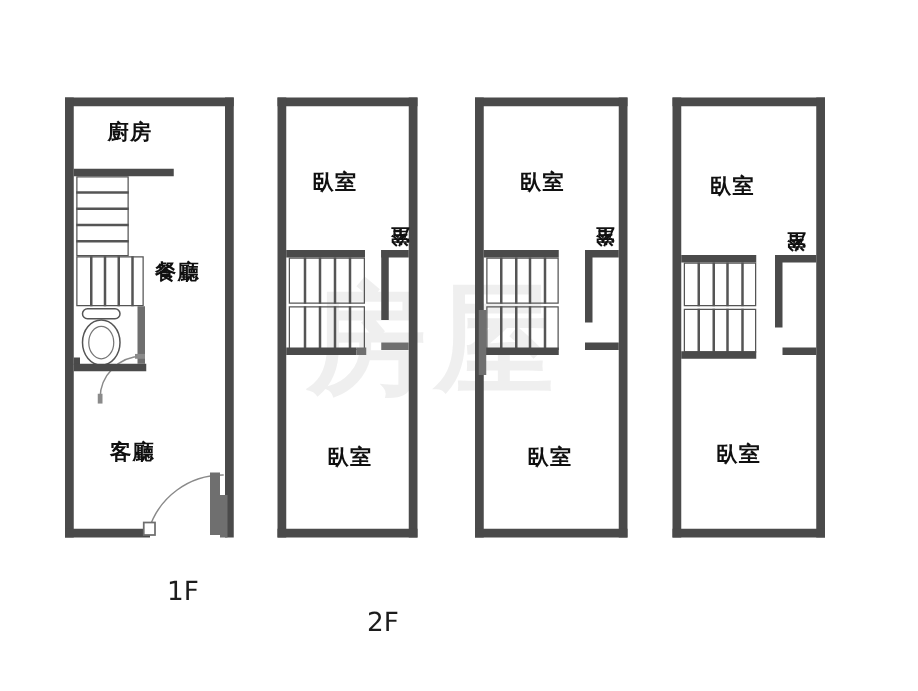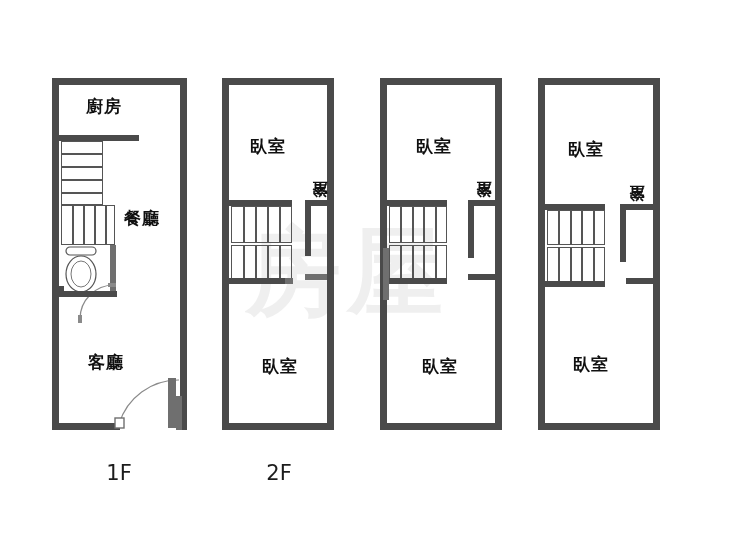--- a/index.html
+++ b/index.html
@@ -32,21 +32,21 @@
     text-orientation:upright;
     transform:rotate(180deg);
     letter-spacing:0px;
     font-size:15px;
   }
 
   .floor-caption{
     position:absolute;
     font-size:21px;
     color:#1c1c1c;
-    text-align:center;
+    text-align:right;
     width:80px;
     font-family:"DejaVu Sans","Liberation Sans",sans-serif;
   }
 
   
   .stairs{position:absolute;}
   .stairs .tread{position:absolute;background:#555;}
   .stairs .frame{position:absolute;border:1px solid #555;box-sizing:border-box;}
 
   .toilet{position:absolute;}
@@ -159,21 +159,21 @@
     <div class="wall light" style="left:63px;top:200px;width:8px;height:6px;"></div>
 
     <div class="wall" style="left:83px;top:122px;width:22px;height:6px;"></div>
     <div class="wall" style="left:83px;top:122px;width:6px;height:56px;"></div>
     <div class="wall light" style="left:83px;top:196px;width:22px;height:6px;"></div>
     <div class="room-label vert" style="left:91px;top:132px;">浴室</div>
 
     <div class="room-label" style="left:40px;top:280px;">臥室</div>
   </div>
 
-  <div class="floor-caption" style="left:239px;top:461px;">2F</div>
+  <div class="floor-caption" style="left:239px;top:486px;">2F</div>
 
   <div class="floor-unit" style="left:380px;top:78px;width:122px;height:352px;">
     <div class="wall" style="left:0;top:0;width:122px;height:7px;"></div>
     <div class="wall" style="left:0;top:0;width:7px;height:352px;"></div>
     <div class="wall" style="left:115px;top:0;width:7px;height:352px;"></div>
     <div class="wall" style="left:0;top:345px;width:122px;height:7px;"></div>
 
     <div class="room-label" style="left:36px;top:60px;">臥室</div>
 
     <div class="wall" style="left:7px;top:122px;width:60px;height:6px;"></div>

